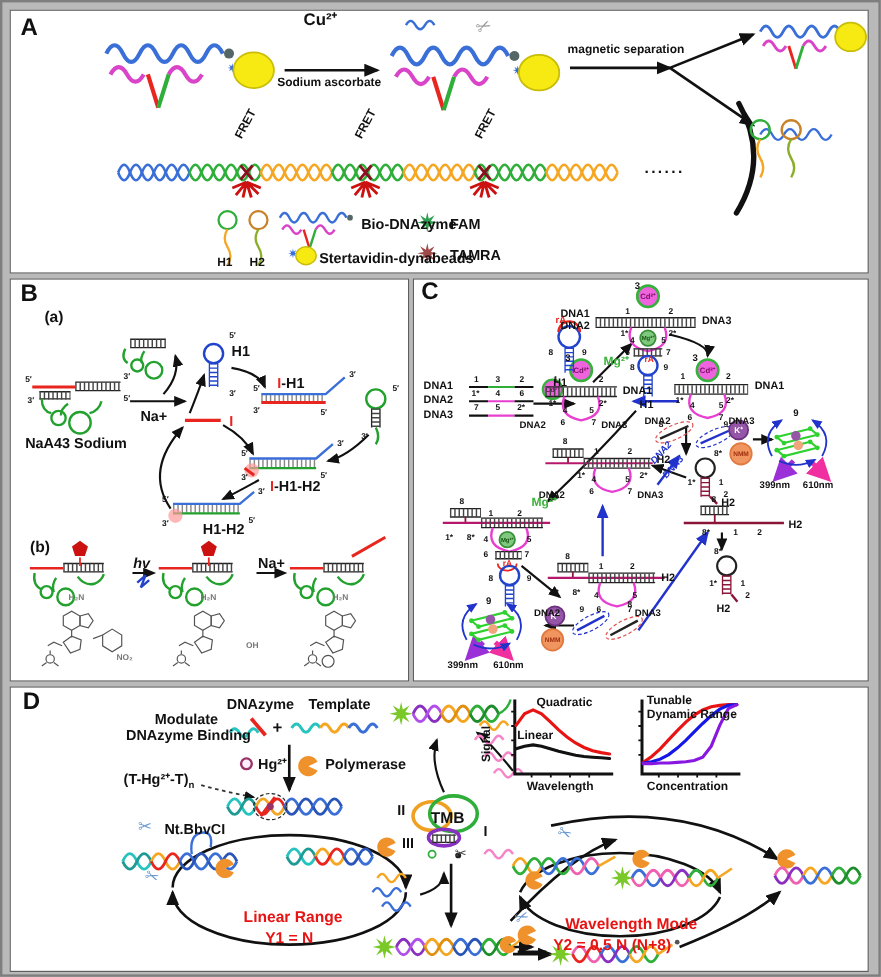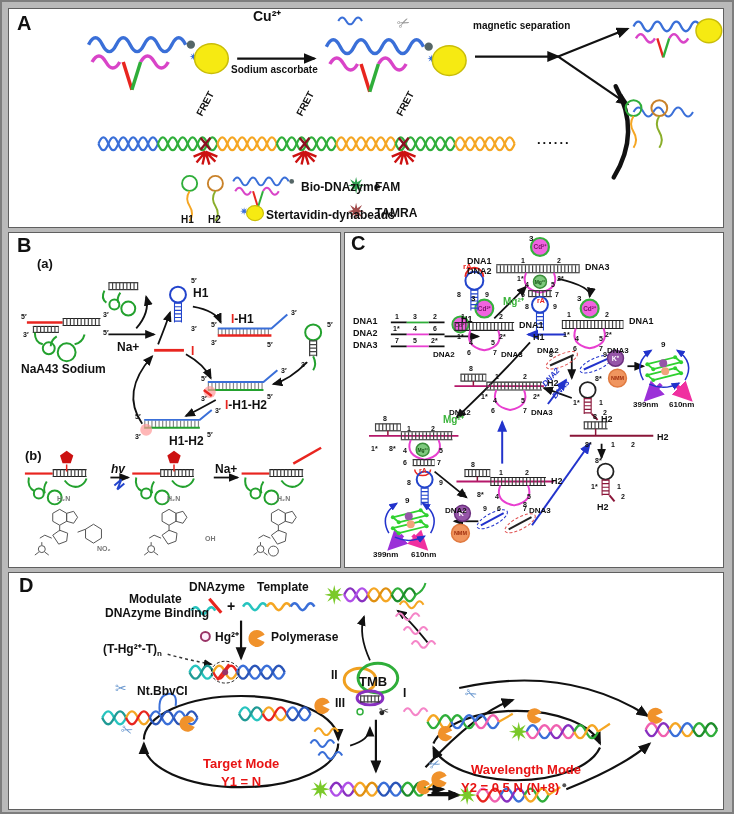--- a/index.html
+++ b/index.html
@@ -196,21 +196,21 @@
         <use href="#star8" transform="translate(235,204) scale(0.45)" fill="#3a6fd8"></use>
         <ellipse cx="246" cy="206" rx="8.5" ry="7.5" fill="#f6ea12" stroke="#c9bd08" stroke-width="1.2"></ellipse>
         <use href="#star8" transform="translate(348,178) scale(0.95)" fill="#2e9e4f"></use>
         <use href="#star8" transform="translate(348,204) scale(0.95)" fill="#a14a4a"></use>
       </g>
     </svg>
     <span class="sc" style="left:388px;top:6px;transform:rotate(-25deg);color:#999;font-size:15px">✂</span>
     <span class="lb t20" style="left:8px;top:4px">A</span>
     <span class="lb t14" style="left:244px;top:0">Cu²⁺</span>
     <span class="lb t10" style="left:222px;top:56px">Sodium ascorbate</span>
-    <span class="lb t10" style="left:464px;top:12px">magnetic separation</span>
+    <span class="lb t10" style="left:464px;top:28px">magnetic separation</span>
     <span class="lb t10" style="left:186px;top:104px;transform:rotate(-62deg);transform-origin:left top">FRET</span>
     <span class="lb t10" style="left:286px;top:104px;transform:rotate(-62deg);transform-origin:left top">FRET</span>
     <span class="lb t10" style="left:386px;top:104px;transform:rotate(-62deg);transform-origin:left top">FRET</span>
     <span class="lb t13" style="left:528px;top:124px;letter-spacing:2px">......</span>
     <span class="lb t10" style="left:172px;top:206px">H1</span>
     <span class="lb t10" style="left:199px;top:206px">H2</span>
     <span class="lb t12" style="left:292px;top:172px">Bio-DNAzyme</span>
     <span class="lb t12" style="left:257px;top:200px">Stertavidin-dynabeads</span>
     <span class="lb t12" style="left:366px;top:172px">FAM</span>
     <span class="lb t12" style="left:366px;top:198px">TAMRA</span>
@@ -821,24 +821,51 @@
     <span class="lb t20" style="left:10px;top:2px">D</span>
     <span class="lb t12" style="left:120px;top:20px">Modulate</span>
     <span class="lb t12" style="left:96px;top:34px">DNAzyme Binding</span>
     <span class="lb t12" style="left:180px;top:8px">DNAzyme</span>
     <span class="lb t14" style="left:218px;top:26px">+</span>
     <span class="lb t12" style="left:248px;top:8px">Template</span>
     <span class="lb t12" style="left:206px;top:58px">Hg²⁺</span>
     <span class="lb t12" style="left:262px;top:58px">Polymerase</span>
     <span class="lb t12" style="left:94px;top:70px"><span>(T-Hg²⁺-T)</span><span style="font-size:8px;vertical-align:sub">n</span></span>
     <span class="lb t12" style="left:128px;top:112px">Nt.BbvCI</span>
-    <span class="lb t13 mode" style="left:194px;top:184px">Target Mode</span>
+    <span class="lb t13 mode" style="left:194px;top:184px">Linear Range</span>
     <span class="lb t13 mode" style="left:212px;top:202px">Y1 = N</span>
     <span class="lb t12" style="left:322px;top:96px">II</span>
     <span class="lb t13" style="left:350px;top:102px">TMB</span>
     <span class="lb t12" style="left:394px;top:114px">I</span>
     <span class="lb t12" style="left:326px;top:124px">III</span>
     <span class="lb t13 mode" style="left:462px;top:190px">Wavelength Mode</span>
     <span class="lb t13 mode" style="left:452px;top:208px">Y2 = 0.5 N (N+8)</span>
 
+    <div class="chart" style="left:404px;top:6px">
+      <span class="lb t10" style="left:-12px;top:56px;transform:rotate(-90deg);transform-origin:left top">Signal</span>
+      <svg width="100" height="72">
+        <path d="M16,4V66H98" stroke="#111" stroke-width="2.5" fill="none"></path>
+        <path d="M16,14h-3M16,26h-3M16,38h-3M16,50h-3M30,66v3M46,66v3M62,66v3M78,66v3" stroke="#111" stroke-width="1.5"></path>
+      </svg>
+      <svg style="left:17px;top:5px" width="80" height="58">
+          <polyline points="0.0,20.5 7.1,10.8 14.2,7.6 21.3,10.8 28.4,17.3 35.5,24.3 42.5,30.2 49.6,35.1 56.7,38.9 63.8,41.6 70.9,43.2 78.0,44.3" fill="none" stroke="#e81313" stroke-width="2.6" stroke-linecap="round"></polyline>
+          <polyline points="0.0,40.0 7.1,37.8 14.2,36.7 21.3,37.8 28.4,40.0 35.5,42.1 42.5,43.7 49.6,45.4 56.7,46.4 63.8,47.0 70.9,47.5 78.0,48.1" fill="none" stroke="#111111" stroke-width="2.6" stroke-linecap="round"></polyline>
+        </svg>
+      <span class="lb t10" style="left:34px;top:2px">Quadratic</span>
+      <span class="lb t10" style="left:18px;top:30px">Linear</span>
+      <span class="lb t10" style="left:26px;top:72px">Wavelength</span>
+    </div>
+    <div class="chart" style="left:510px;top:6px">
+      <svg width="100" height="72">
+        <path d="M16,4V66H98" stroke="#111" stroke-width="2.5" fill="none"></path>
+        <path d="M16,14h-3M16,26h-3M16,38h-3M16,50h-3M30,66v3M46,66v3M62,66v3M78,66v3" stroke="#111" stroke-width="1.5"></path>
+      </svg>
+      <svg style="left:17px;top:5px" width="80" height="58">
+          <polyline points="0.0,51.3 7.1,46.4 14.2,40.0 21.3,32.4 28.4,24.8 35.5,17.8 42.5,11.9 49.6,7.6 56.7,4.9 63.8,3.8 70.9,3.2 78.0,3.2" fill="none" stroke="#e81313" stroke-width="2.6" stroke-linecap="round"></polyline>
+          <polyline points="0.0,51.8 7.1,50.8 14.2,48.6 21.3,44.8 28.4,39.4 35.5,32.9 42.5,25.9 49.6,18.9 56.7,12.4 63.8,7.0 70.9,3.8 78.0,3.2" fill="none" stroke="#1616e8" stroke-width="2.6" stroke-linecap="round"></polyline>
+          <polyline points="0.0,52.4 7.1,52.4 14.2,51.8 21.3,51.8 28.4,51.3 35.5,50.8 42.5,49.7 49.6,47.0 56.7,37.8 63.8,20.5 70.9,6.5 78.0,3.2" fill="none" stroke="#8818e0" stroke-width="2.6" stroke-linecap="round"></polyline>
+        </svg>
+      <span class="lb t10" style="left:20px;top:0px;width:78px;white-space:normal;line-height:1.1">Tunable Dynamic Range</span>
+      <span class="lb t10" style="left:20px;top:72px">Concentration</span>
+    </div>
   </div>
 
 </div>
 
 </body></html>

